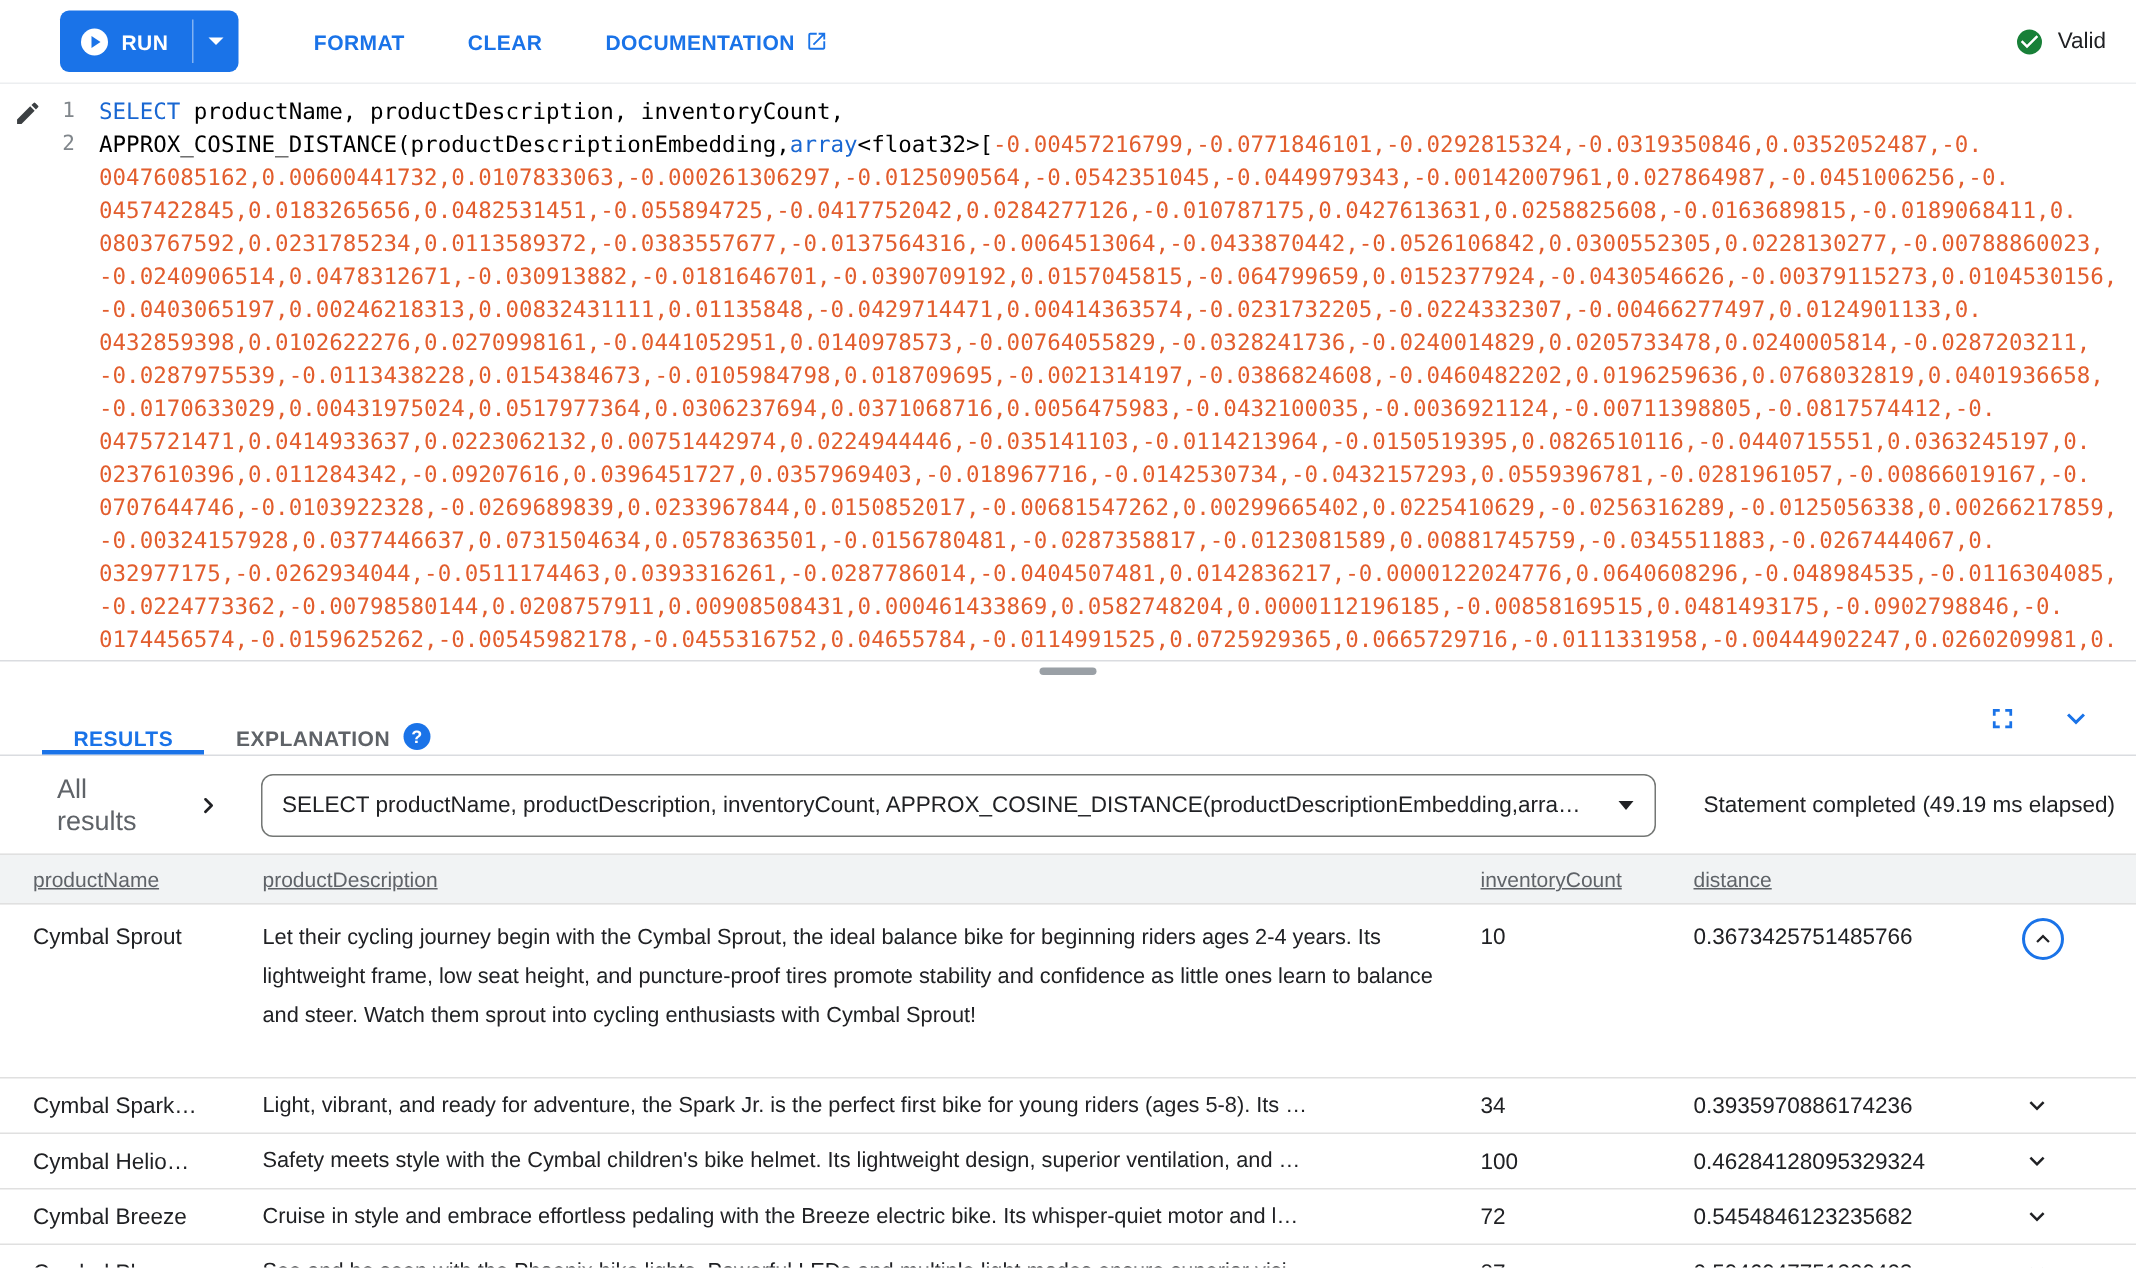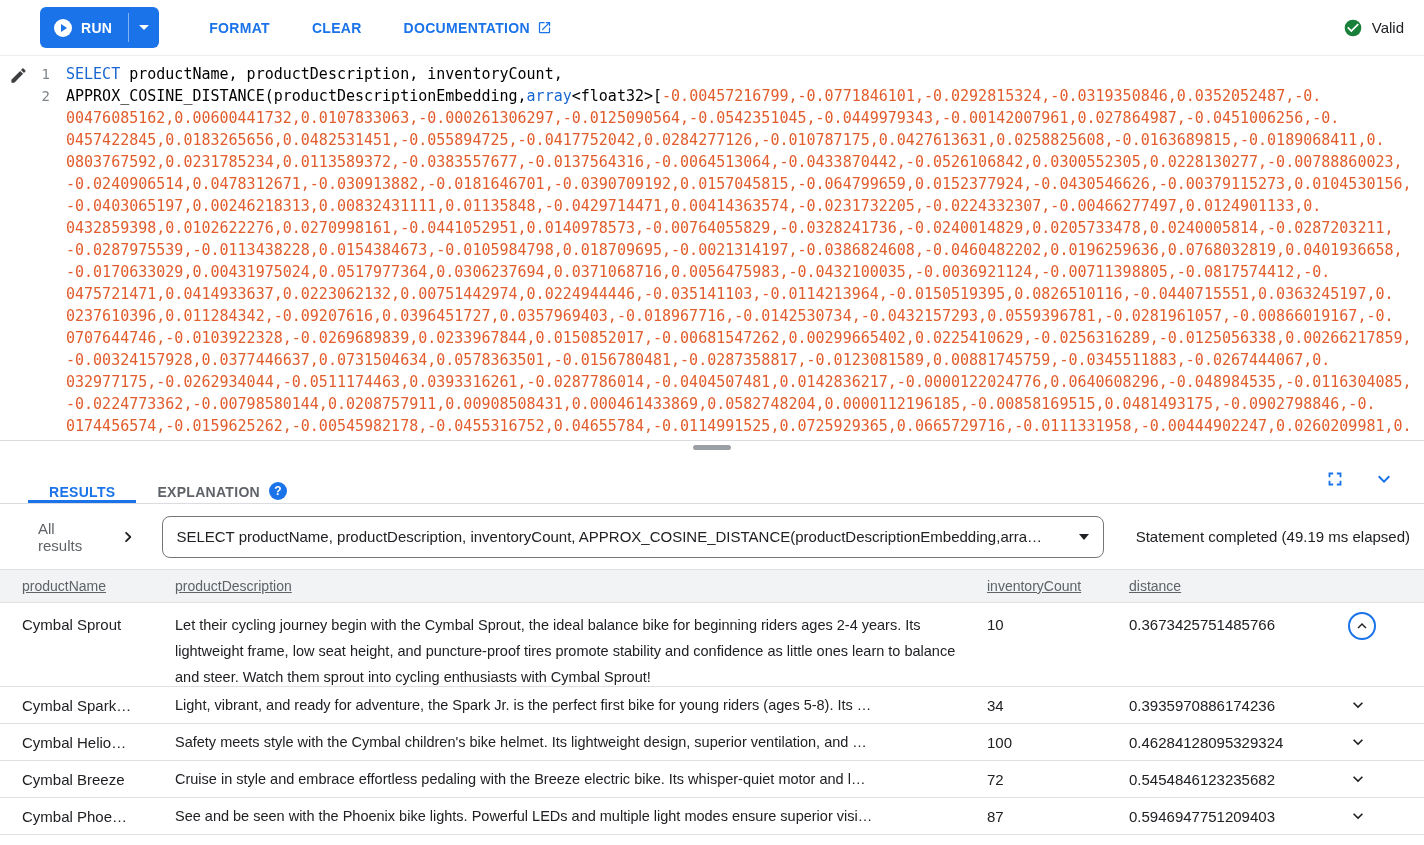--- a/index.html
+++ b/index.html
@@ -49,37 +49,37 @@
   .tabs-row { display:flex; align-items:stretch; height:50px; border-bottom:1px solid #dadce0; padding:0 20px 0 28px; }
   .tab { display:flex; align-items:flex-end; gap:9px; padding:0 21px; font-size:14px; font-weight:700;
     letter-spacing:.3px; color:#5f6368; cursor:pointer; border-bottom:3px solid transparent; }
   .tab.active { color:#1a73e8; border-bottom-color:#1a73e8; }
   .help-icon { width:18px; height:18px; border-radius:50%; background:#1a73e8; color:#fff;
     font-size:12px; font-weight:700; display:flex; align-items:center; justify-content:center; }
   .panel-icons { display:flex; align-items:center; gap:26px; padding-right:8px; }
 
   
   .query-row { height:65px; display:flex; align-items:center; padding:0 14px 0 38px; }
-  .all-results { font-size:15px; color:#5f6368; }
+  .all-results { font-size:18px; color:#5f6368; }
   .chev-right { margin-left:14px; cursor:pointer; }
   .query-select { margin-left:24px; width:948px; height:42px; border:1px solid #747775; border-radius:8px;
     display:flex; align-items:center; padding:0 14px 0 13px; cursor:pointer; background:#fff; }
   .query-text { flex:1; font-size:15px; color:#202124; white-space:nowrap; overflow:hidden; }
   .select-caret { flex:none; margin-left:10px; border-left:5px solid transparent;
     border-right:5px solid transparent; border-top:6px solid #202124; }
   .status { margin-left:32px; font-size:15px; color:#202124; white-space:nowrap; }
 
   
   .grid { display:grid; grid-template-columns:153px 812px 142px 211px 1fr; align-items:center; }
   .thead { height:34px; background:#f1f3f4; border-top:1px solid #e0e0e0; border-bottom:1px solid #e0e0e0;
     padding-left:22px; font-size:14px; color:#5f6368;text-decoration:underline; }
   .result-row { border-bottom:1px solid #e0e0e0; padding-left:22px; font-size:15px; }
   .row-collapsed { height:37px; }
   .row-collapsed .cell-desc { white-space:nowrap; overflow:hidden; }
-  .row-expanded { height:84px; align-items:start; padding-top:9px; }
+  .row-expanded { height:116px; align-items:start; padding-top:9px; }
   .row-expanded .cell { line-height:26px; }
   .cell-desc { font-size:14.5px; padding-right:28px; line-height:26px; }
   .chev-col { display:flex; justify-content:flex-start; padding-left:8px; align-items:center; }
   .chev-circle { width:28px; height:28px; border:2px solid #1a73e8; border-radius:50%;
     display:flex; align-items:center; justify-content:center; cursor:pointer; }
   .chev-down { cursor:pointer; }
   svg { display:block; }
 </style>
 </head>
 <body>

